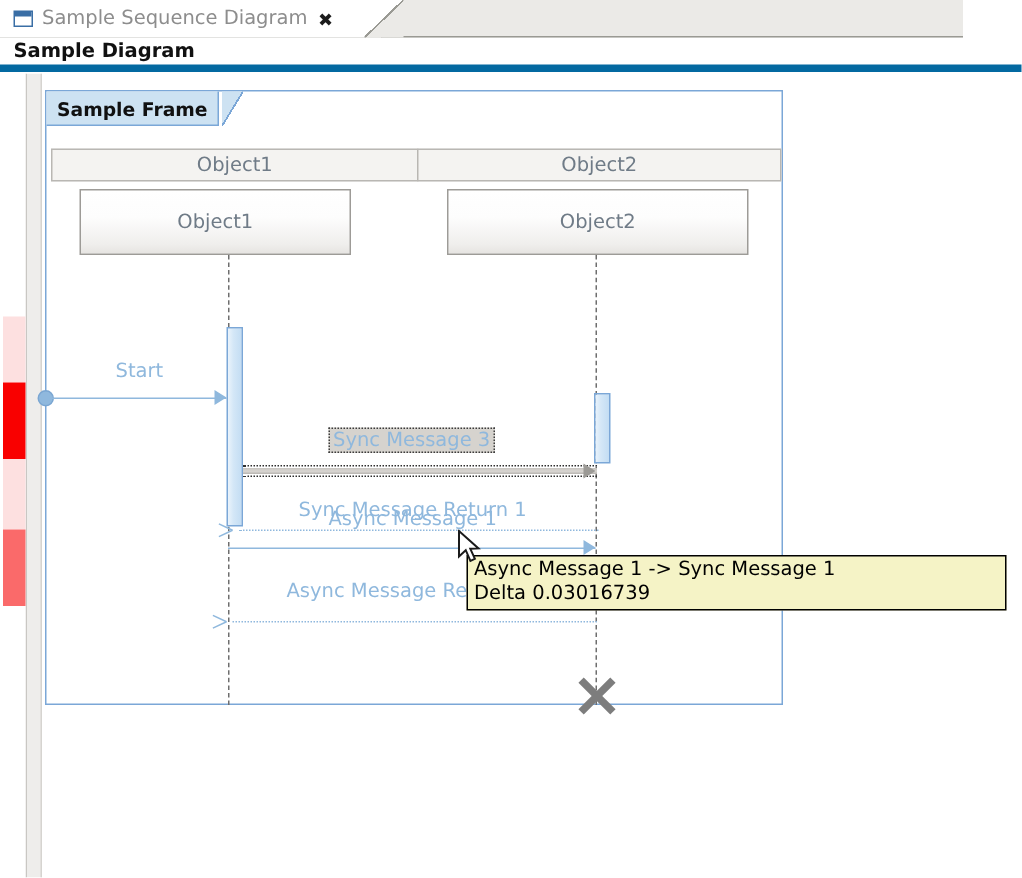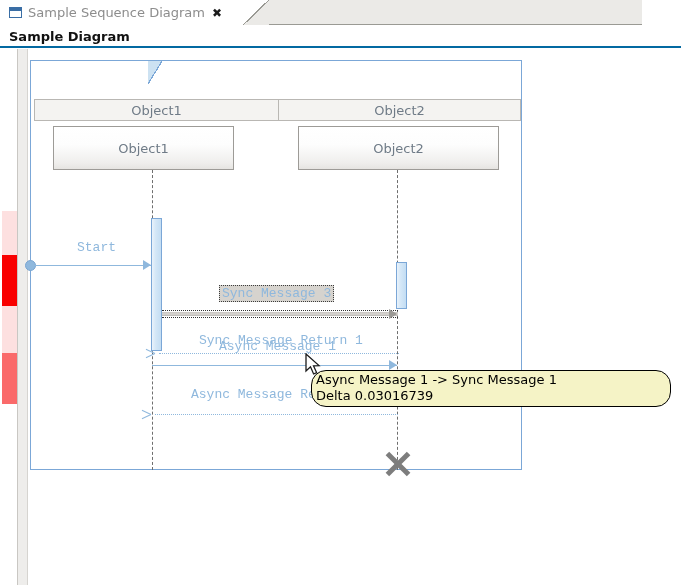--- a/index.html
+++ b/index.html
@@ -82,21 +82,21 @@
     font-family: "DejaVu Sans", sans-serif;
     flex: 0 0 auto;
   }
 
   
   .form-header {
     position: absolute;
     left: 0; top: 26px;
     width: 681px; height: 22px;
     background: #ffffff;
-    border-bottom: 2px solid #0369a1;
+    border-bottom: 5px solid #0369a1;
     box-sizing: border-box;
     display: flex;
     align-items: center;
     padding-left: 9px;
   }
   .form-title {
     font-weight: bold;
     font-size: 13px;
     color: #111;
   }
@@ -218,21 +218,20 @@
     position: absolute;
     height: 0;
     border-top: 1px solid #8fb8dd;
   }
   .msg-line.dotted { border-top: 1px dotted #8fb8dd; }
   .msg-label {
     position: absolute;
     color: #8fb8dd;
     font-size: 13px;
     white-space: nowrap;
-    font-family: Liberation Mono, monospace;
   }
   .msg-label.selected {
     color: #8fb8dd;
     background: #d6d3ce;
     border: 1px dotted #3c3c3c;
     padding: 0 2px;
   }
 
   
   .arrow-solid-r {
@@ -335,20 +334,23 @@
       <div class="ruler-seg" style="top:162px;height:44px;background:#fde0e0;"></div>
       <div class="ruler-seg" style="top:206px;height:51px;background:#f90000;"></div>
       <div class="ruler-seg" style="top:257px;height:47px;background:#fde0e0;"></div>
       <div class="ruler-seg" style="top:304px;height:51px;background:#fa6a6a;"></div>
     </div>
   </div>
   <div class="ruler-gap"></div>
 
   <div class="frame">
 
+    <div class="frame-tab">
+      <span class="frame-label">Sample Frame</span>
+    </div>
     <div class="frame-tab-corner" style="left:117px;"></div>
 
     <div class="objhdr" style="left:3px;  top:38px; width:245px;">
       <span>Object1</span>
     </div>
     <div class="objhdr" style="left:247px;top:38px; width:243px;">
       <span>Object2</span>
     </div>
 
     <div class="lifebox" style="left:22px; top:65px; width:181px;">
@@ -384,21 +386,21 @@
     <div class="msg-label" style="left:188px; top:278px;">Async Message 1</div>
 
     <div class="msg-line dotted" style="left:124px; top:353px; width:243px;"></div>
     <div class="arrow-open-l" style="left:120px; top:348px;"></div>
     <div class="msg-label" style="left:160px; top:326px;">Async Message Return 1</div>
 
     <div class="destroy-x" style="left:354px; top:390px;"></div>
 
   </div>
 
-  <div class="tooltip" style="left:311px; top:321px; width:360px;border-radius:15px;">
+  <div class="tooltip" style="left:311px; top:321px; width:360px;">
     <div>Async Message 1 -&gt; Sync Message 1</div>
     <div>Delta 0.03016739</div>
   </div>
 
   <svg class="cursor" width="18" height="26" viewBox="0 0 18 26" style="left:305px; top:304px;">
     <polygon points="1,1 1,18 5.5,13.8 8.6,21 11.6,19.6 8.5,12.8 14,12.6" fill="#ffffff" stroke="#1b1b1b" stroke-width="1.3" stroke-linejoin="miter"></polygon>
   </svg>
 
 </div>
 

